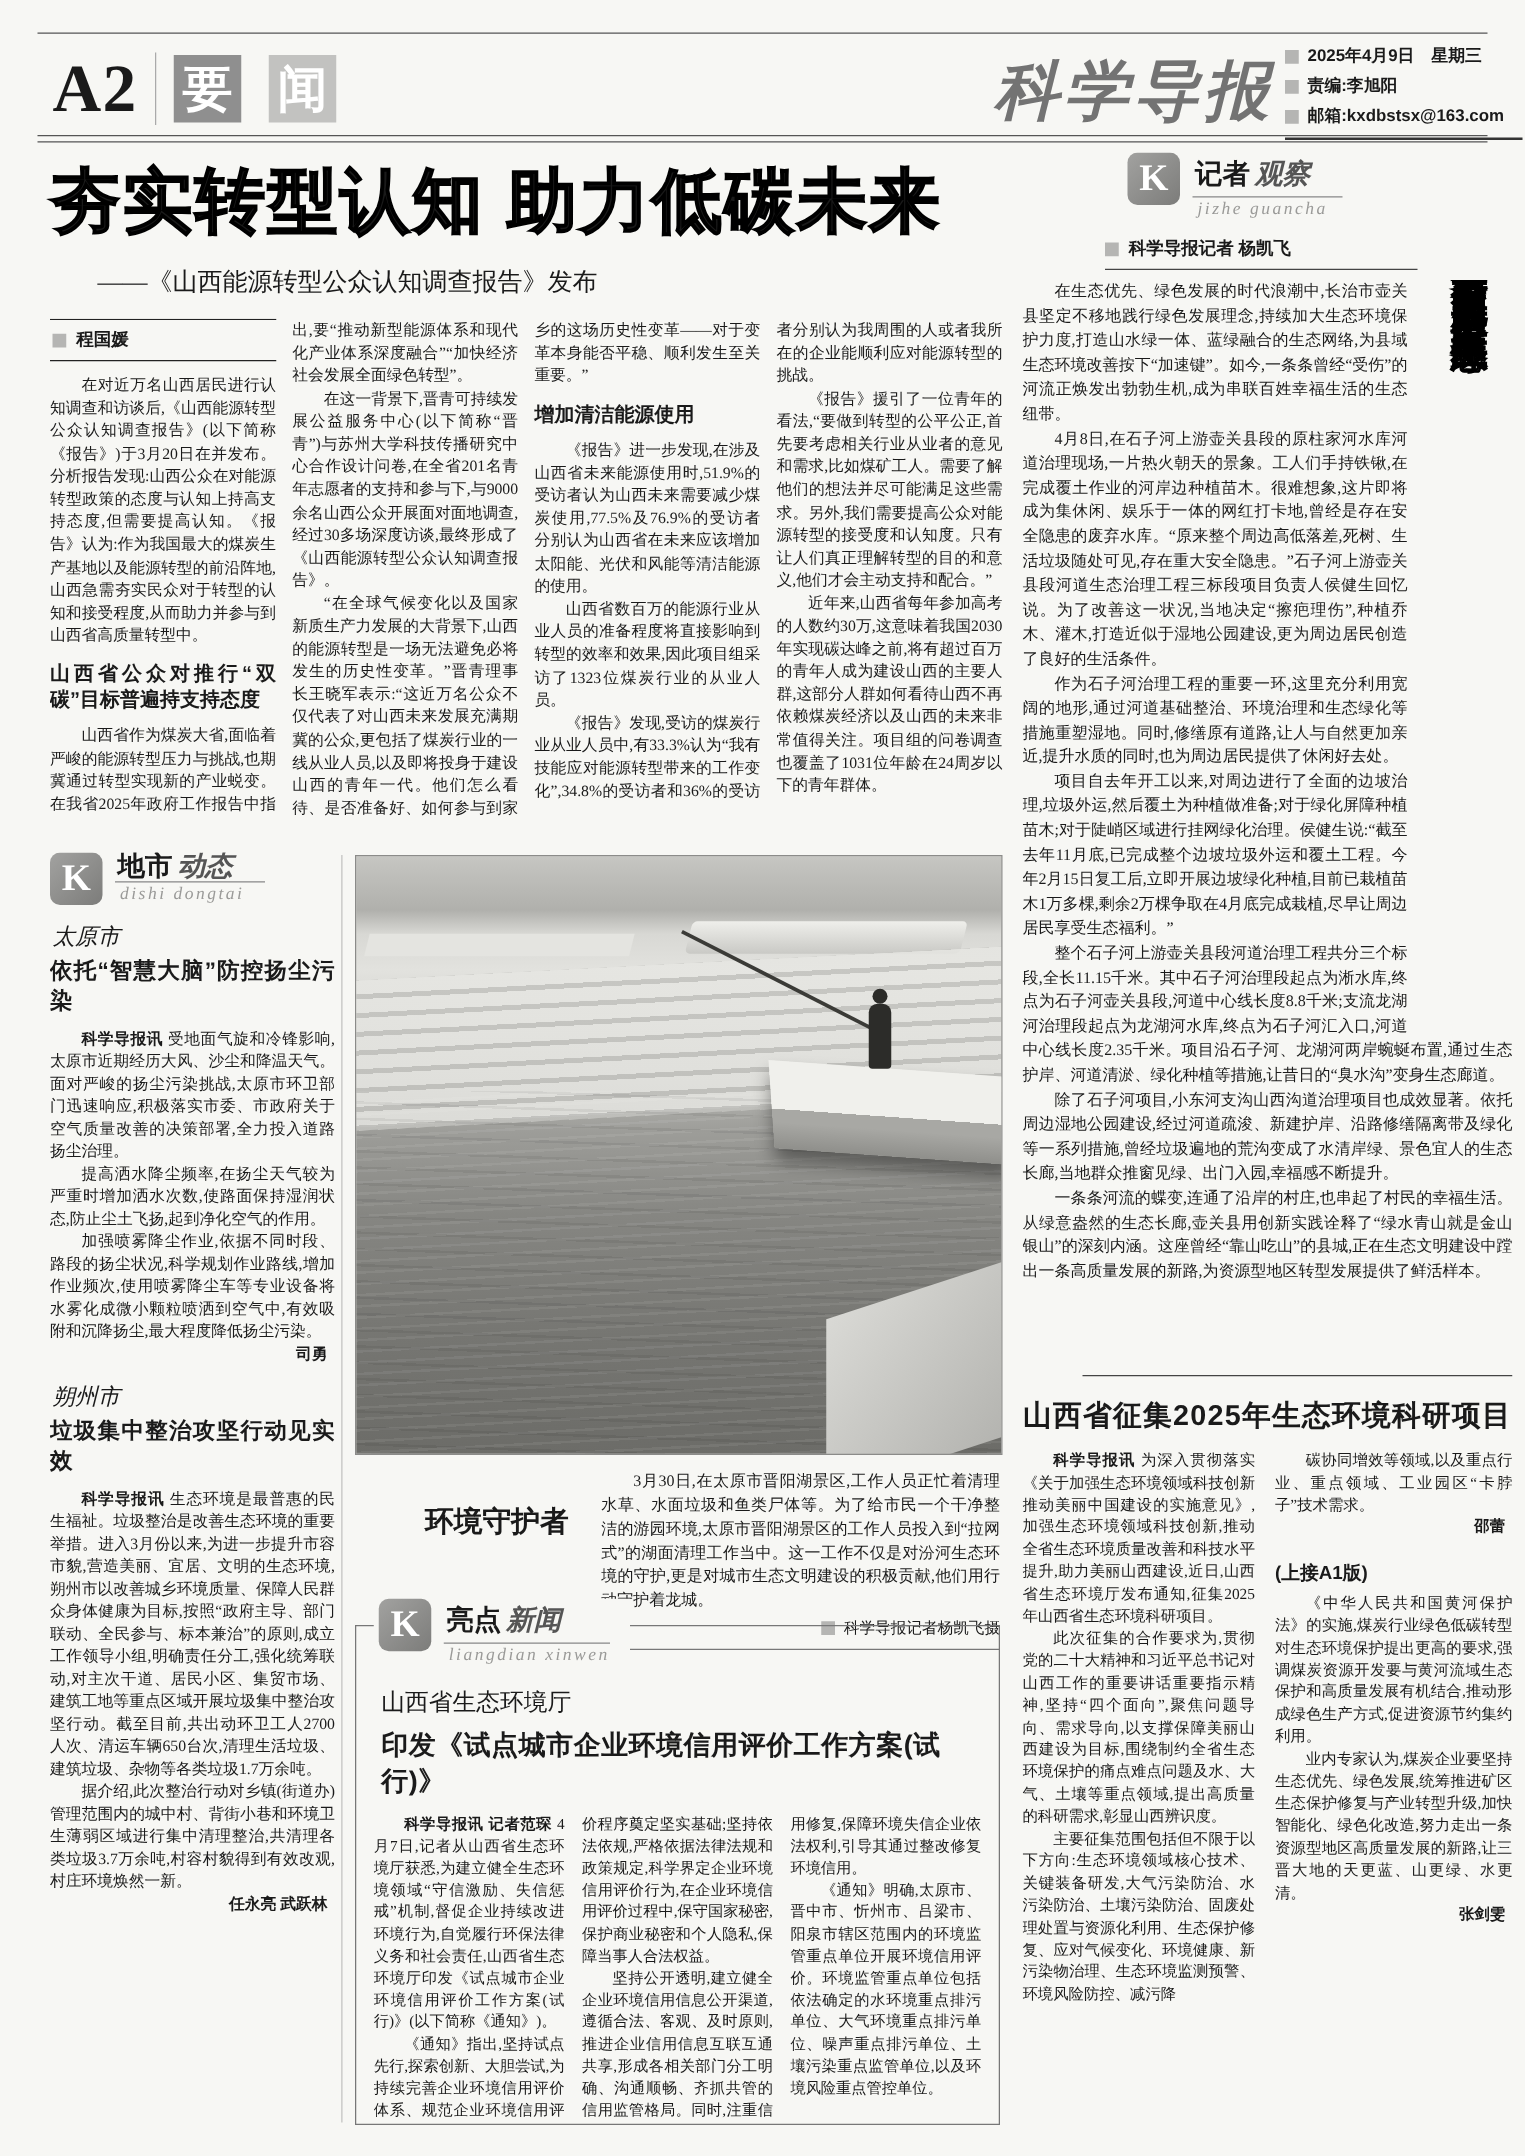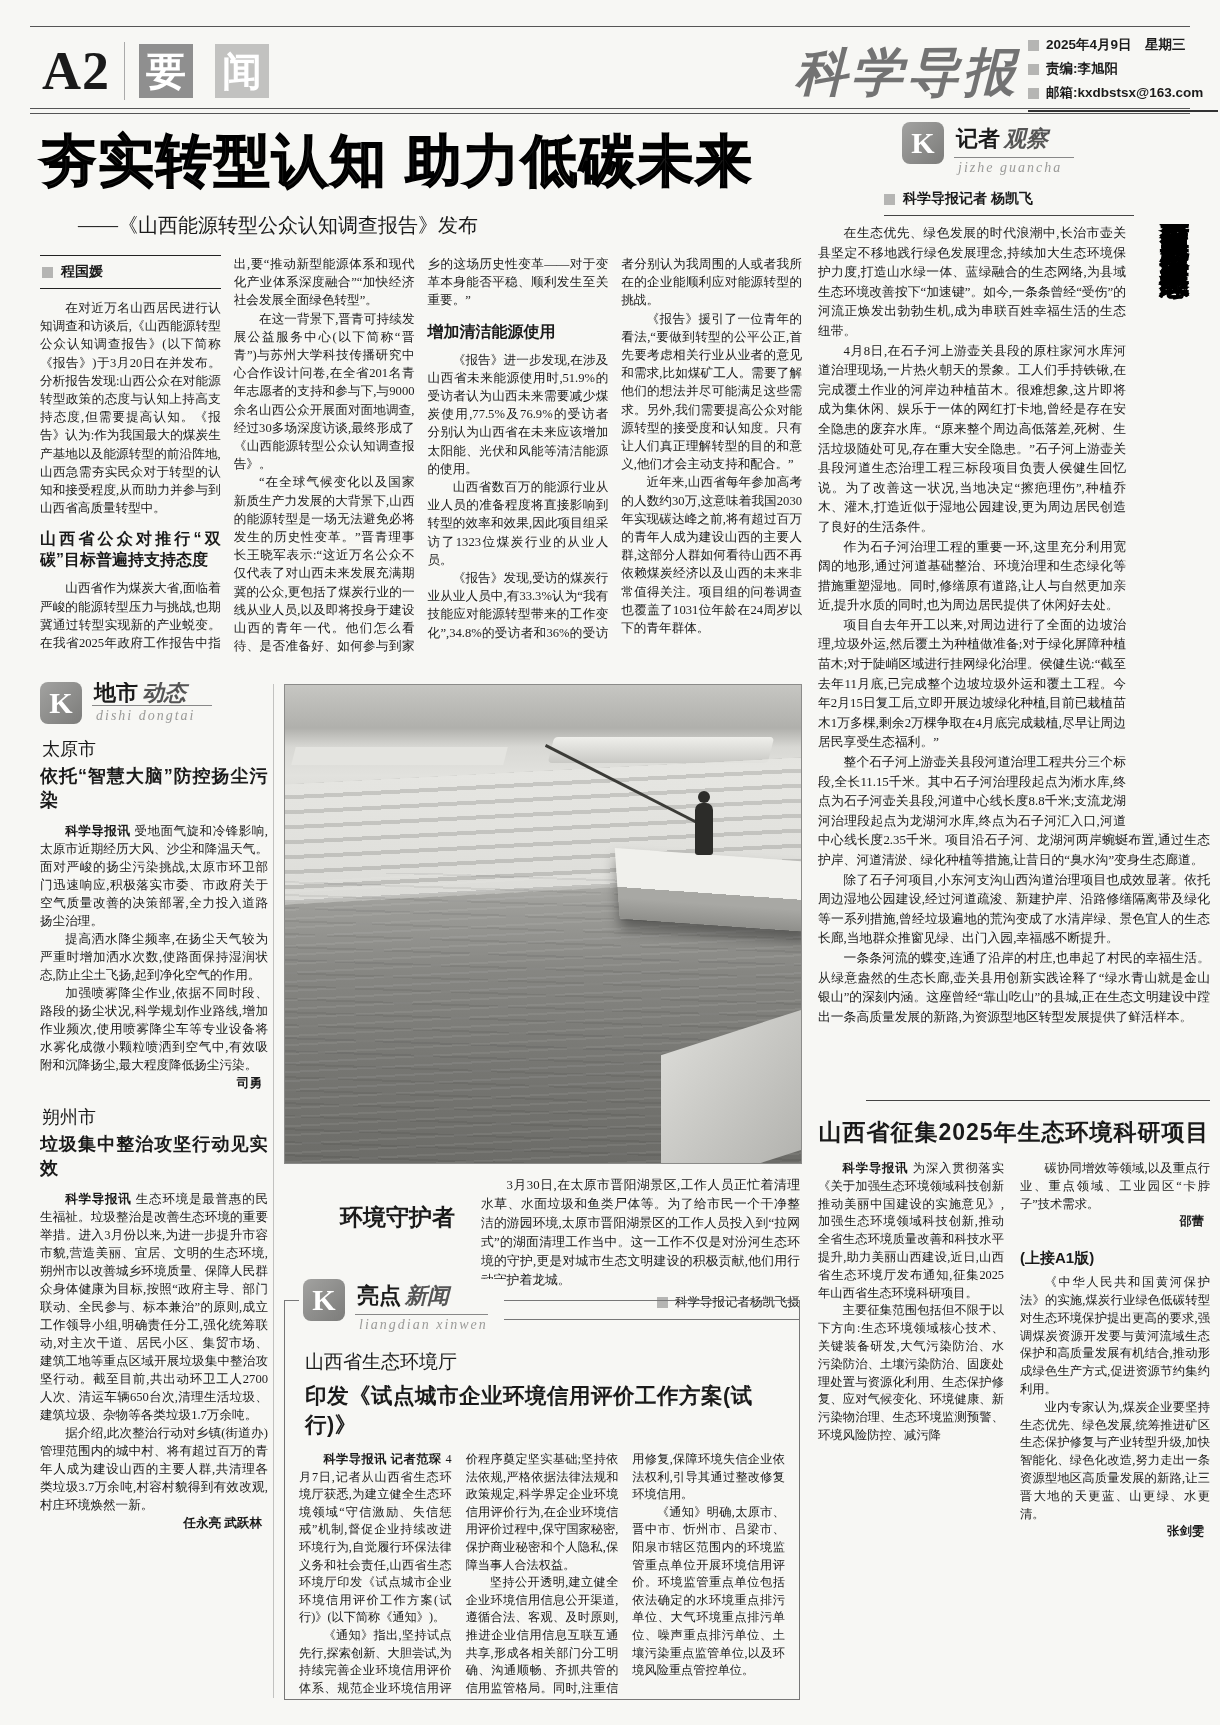--- a/index.html
+++ b/index.html
@@ -37,21 +37,21 @@
   .sect-head{display:flex;gap:10px;align-items:flex-start;}
   .kbadge{width:42px;height:42px;border-radius:8px;background:linear-gradient(135deg,#a2a2a0,#7c7c7a);
           color:#fff;display:flex;align-items:center;justify-content:center;
           font:700 30px "Liberation Serif",serif;flex:0 0 auto;}
   .st-row{border-bottom:1px solid #888;padding:2px 26px 3px 2px;font-size:22px;white-space:nowrap;}
   .st-row b{font-family:"Liberation Sans",sans-serif;}
   .st-row i{font-weight:700;color:#555;margin-left:4px;}
   .st-pinyin{font:italic 14px "Liberation Serif",serif;color:#9a9a98;letter-spacing:2px;padding:2px 0 0 4px;}
   
   .dishi{left:40px;top:682px;width:228px;height:1018px;overflow:hidden;}
-  .kicker{font-size:18px;margin:16px 0 6px 2px;}
+  .kicker{font-size:18px;margin:16px 0 6px 2px;font-style:italic;}
   .city-hl{font:700 18px "Liberation Sans",sans-serif;letter-spacing:.5px;margin:0 0 10px;}
   .colflow{font-size:12.6px;line-height:18px;text-align:justify;}
   .vr1{left:273px;top:684px;height:1014px;border-left:1px solid #c2c2c0;width:0;}
   
   .photo{left:284px;top:684px;width:516px;height:478px;border:1px solid #8b8b89;overflow:hidden;
          background:linear-gradient(180deg,#c6c6c2 0%,#b0b0ac 9%,#d8d8d4 13%,#e2e2de 19%,#d3d3cf 27%,#bdbdb9 36%,#9d9d99 46%,#868682 60%,#767672 80%,#6c6c68 100%);}
   .ph-trees{position:absolute;top:0;left:0;right:0;height:70px;opacity:.6;filter:blur(1.5px);
     background:radial-gradient(circle at 8% 70%,#55554f 0 14px,transparent 15px),
                radial-gradient(circle at 22% 50%,#676761 0 18px,transparent 19px),
                radial-gradient(circle at 43% 65%,#5d5d57 0 16px,transparent 17px),
@@ -184,21 +184,21 @@
           <p>加强喷雾降尘作业,依据不同时段、路段的扬尘状况,科学规划作业路线,增加作业频次,使用喷雾降尘车等专业设备将水雾化成微小颗粒喷洒到空气中,有效吸附和沉降扬尘,最大程度降低扬尘污染。</p>
           <div class="author">司勇</div>
         </div>
     </div>
 
     <div>
       <div class="kicker">朔州市</div>
       <h3 class="city-hl">垃圾集中整治攻坚行动见实效</h3>
       <div>
           <p><b class="lead">科学导报讯 </b>生态环境是最普惠的民生福祉。垃圾整治是改善生态环境的重要举措。进入3月份以来,为进一步提升市容市貌,营造美丽、宜居、文明的生态环境,朔州市以改善城乡环境质量、保障人民群众身体健康为目标,按照“政府主导、部门联动、全民参与、标本兼治”的原则,成立工作领导小组,明确责任分工,强化统筹联动,对主次干道、居民小区、集贸市场、建筑工地等重点区域开展垃圾集中整治攻坚行动。截至目前,共出动环卫工人2700人次、清运车辆650台次,清理生活垃圾、建筑垃圾、杂物等各类垃圾1.7万余吨。</p>
-          <p>据介绍,此次整治行动对乡镇(街道办)管理范围内的城中村、将有超过百万的青年人成为建设山西的主要人群,共清理各类垃圾3.7万余吨,村容村貌得到有效改观,村庄环境焕然一新。</p>
+          <p>据介绍,此次整治行动对乡镇(街道办)管理范围内的城中村、背街小巷和环境卫生薄弱区域进行集中清理整治,共清理各类垃圾3.7万余吨,村容村貌得到有效改观,村庄环境焕然一新。</p>
           <div class="author">任永亮 武跃林</div>
         </div>
     </div>
   </section>
 
   <div class="abs vr1"></div>
 
   <figure class="abs photo" style="margin:0">
     <div class="ph-trees"></div>
     <div class="ph-canopy"></div>
@@ -265,20 +265,21 @@
         </div>
     </div>
   </section>
 
   <section class="abs keyan">
     <div class="keyan-rule"></div>
     <h2 class="ky-hl">山西省征集2025年生态环境科研项目</h2>
     <div class="ky-cols">
       <div class="ky-col1">
           <p><b class="lead">科学导报讯 </b>为深入贯彻落实《关于加强生态环境领域科技创新 推动美丽中国建设的实施意见》,加强生态环境领域科技创新,推动全省生态环境质量改善和科技水平提升,助力美丽山西建设,近日,山西省生态环境厅发布通知,征集2025年山西省生态环境科研项目。</p>
+          <p>此次征集的合作要求为,贯彻党的二十大精神和习近平总书记对山西工作的重要讲话重要指示精神,坚持“四个面向”,聚焦问题导向、需求导向,以支撑保障美丽山西建设为目标,围绕制约全省生态环境保护的痛点难点问题及水、大气、土壤等重点领域,提出高质量的科研需求,彰显山西辨识度。</p>
           <p>主要征集范围包括但不限于以下方向:生态环境领域核心技术、关键装备研发,大气污染防治、水污染防治、土壤污染防治、固废处理处置与资源化利用、生态保护修复、应对气候变化、环境健康、新污染物治理、生态环境监测预警、环境风险防控、减污降</p>
         </div>
       <div class="ky-col2">
         <div class="kb-top">
             <p>碳协同增效等领域,以及重点行业、重点领域、工业园区“卡脖子”技术需求。</p>
             <div class="author">邵蕾</div>
           </div>
         <div>
           <div class="jump-label">(上接A1版)</div>
           <div class="jump-text">

